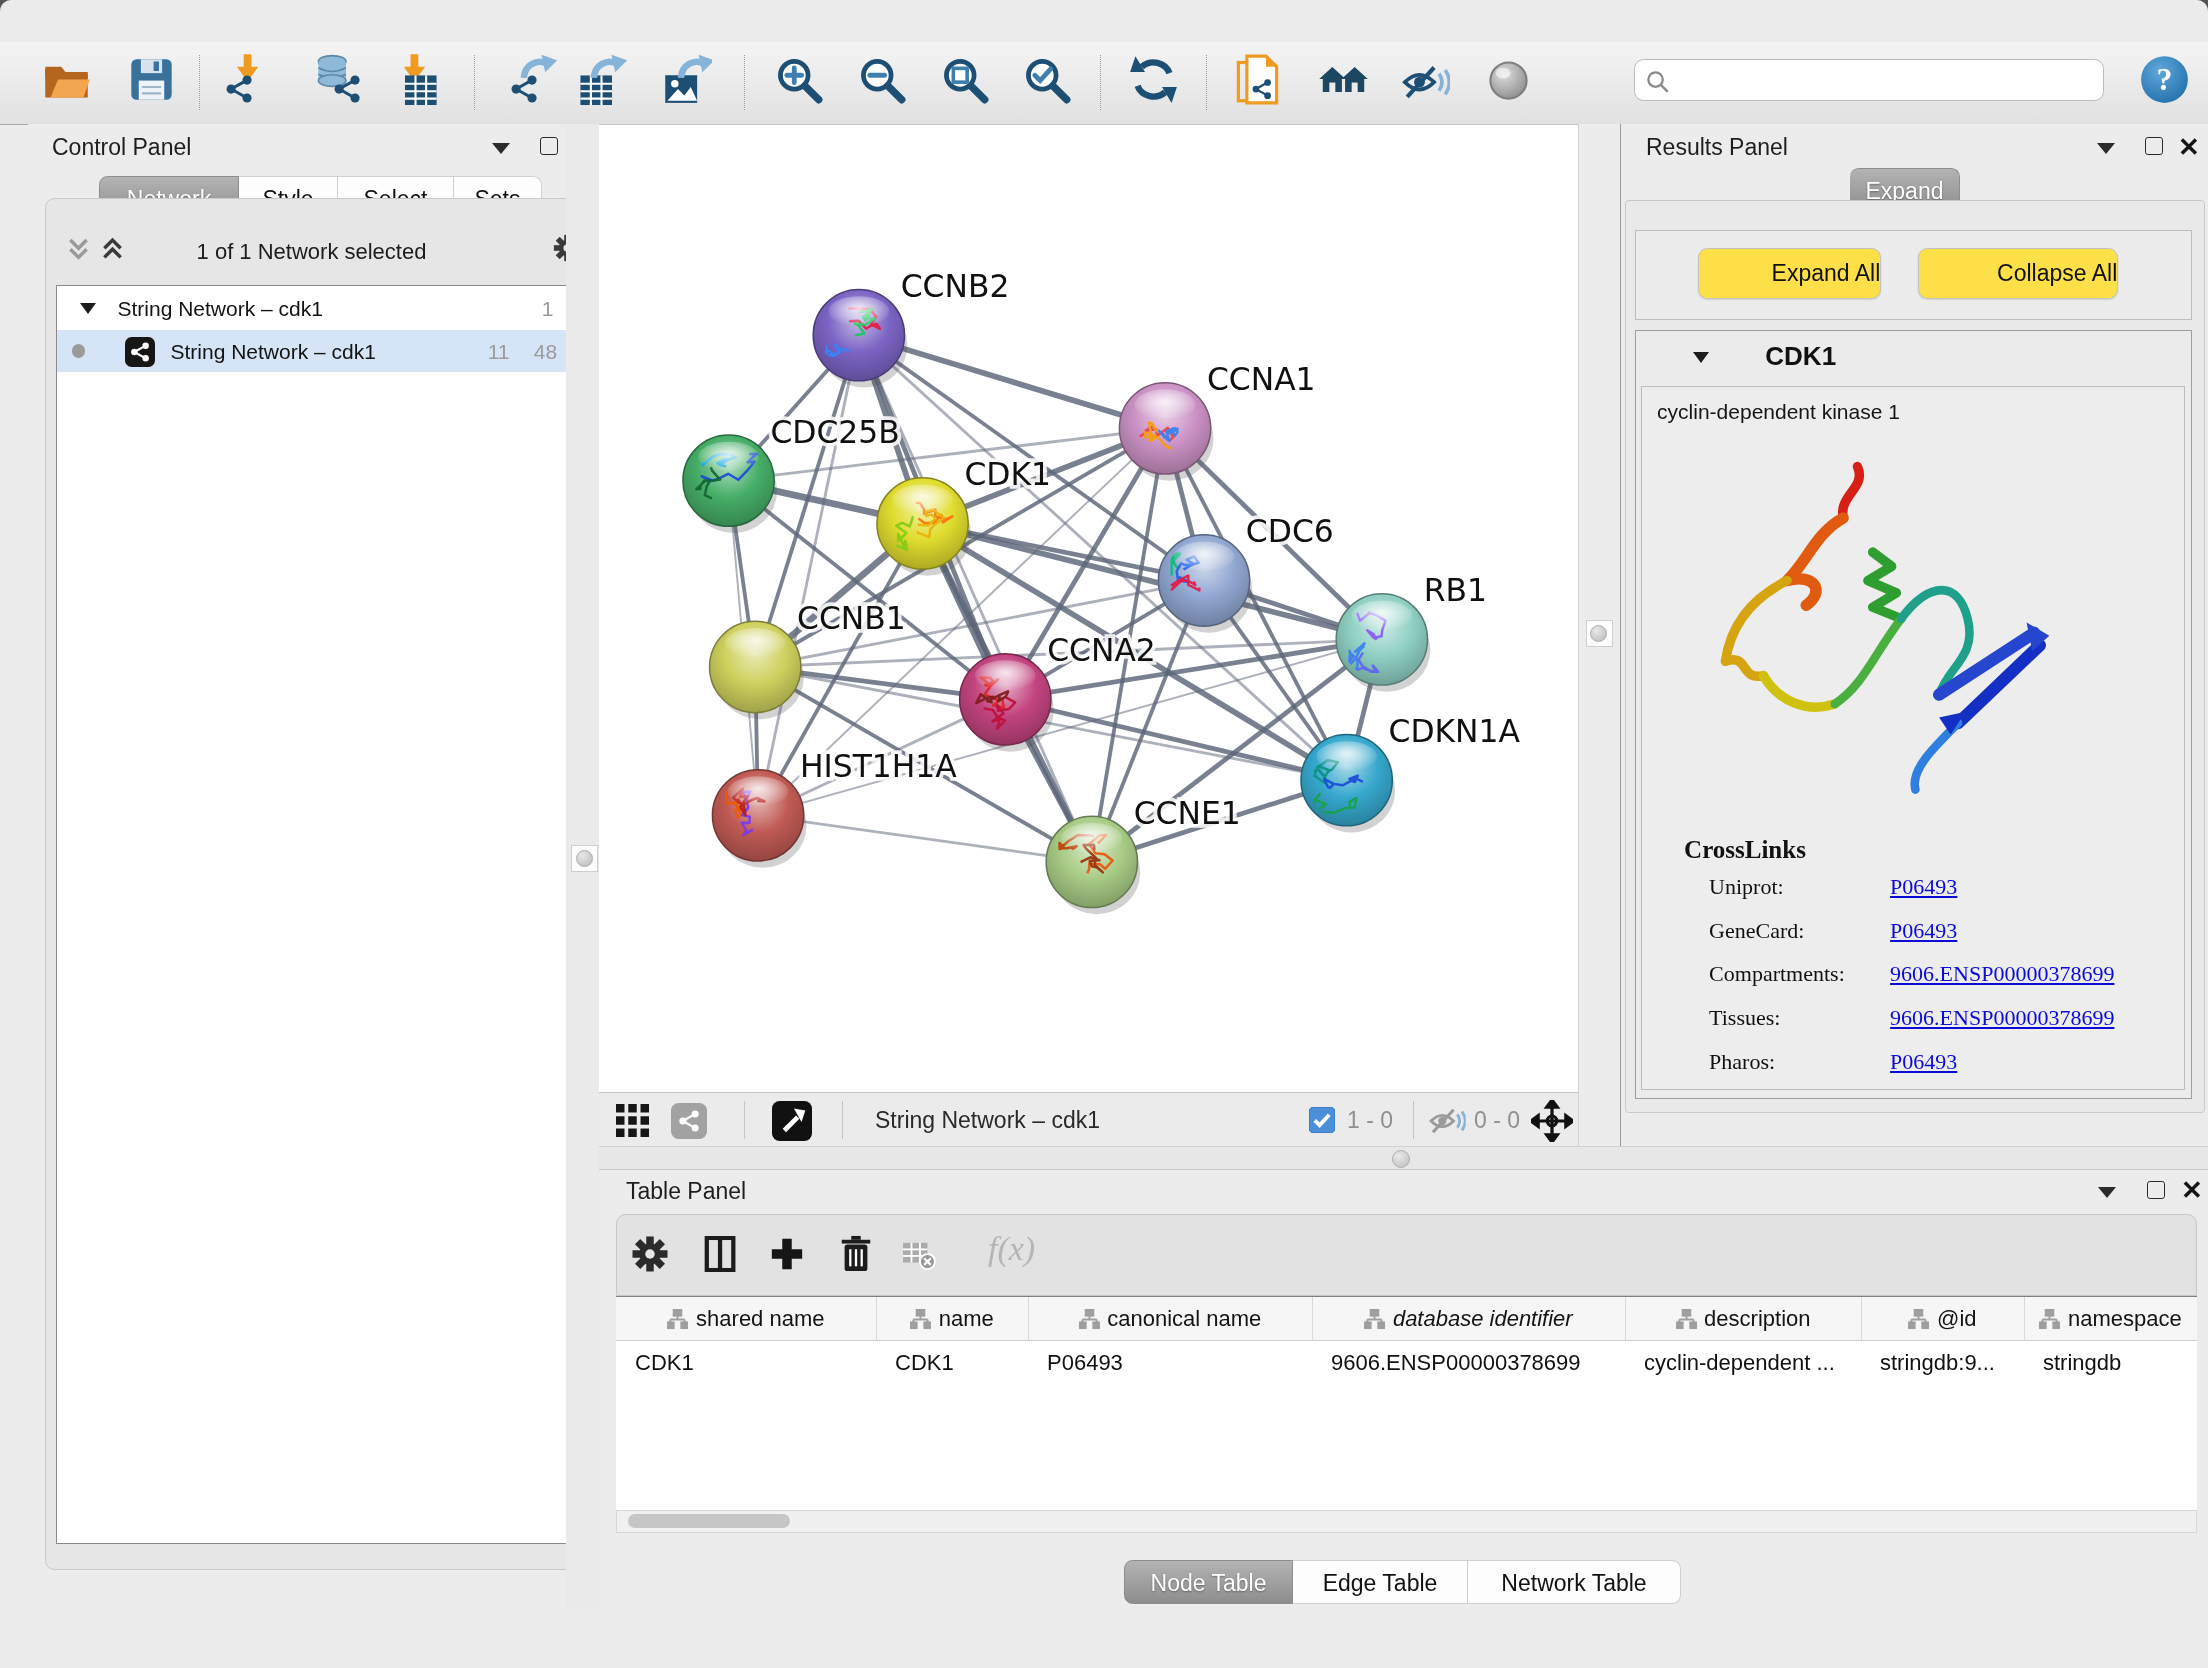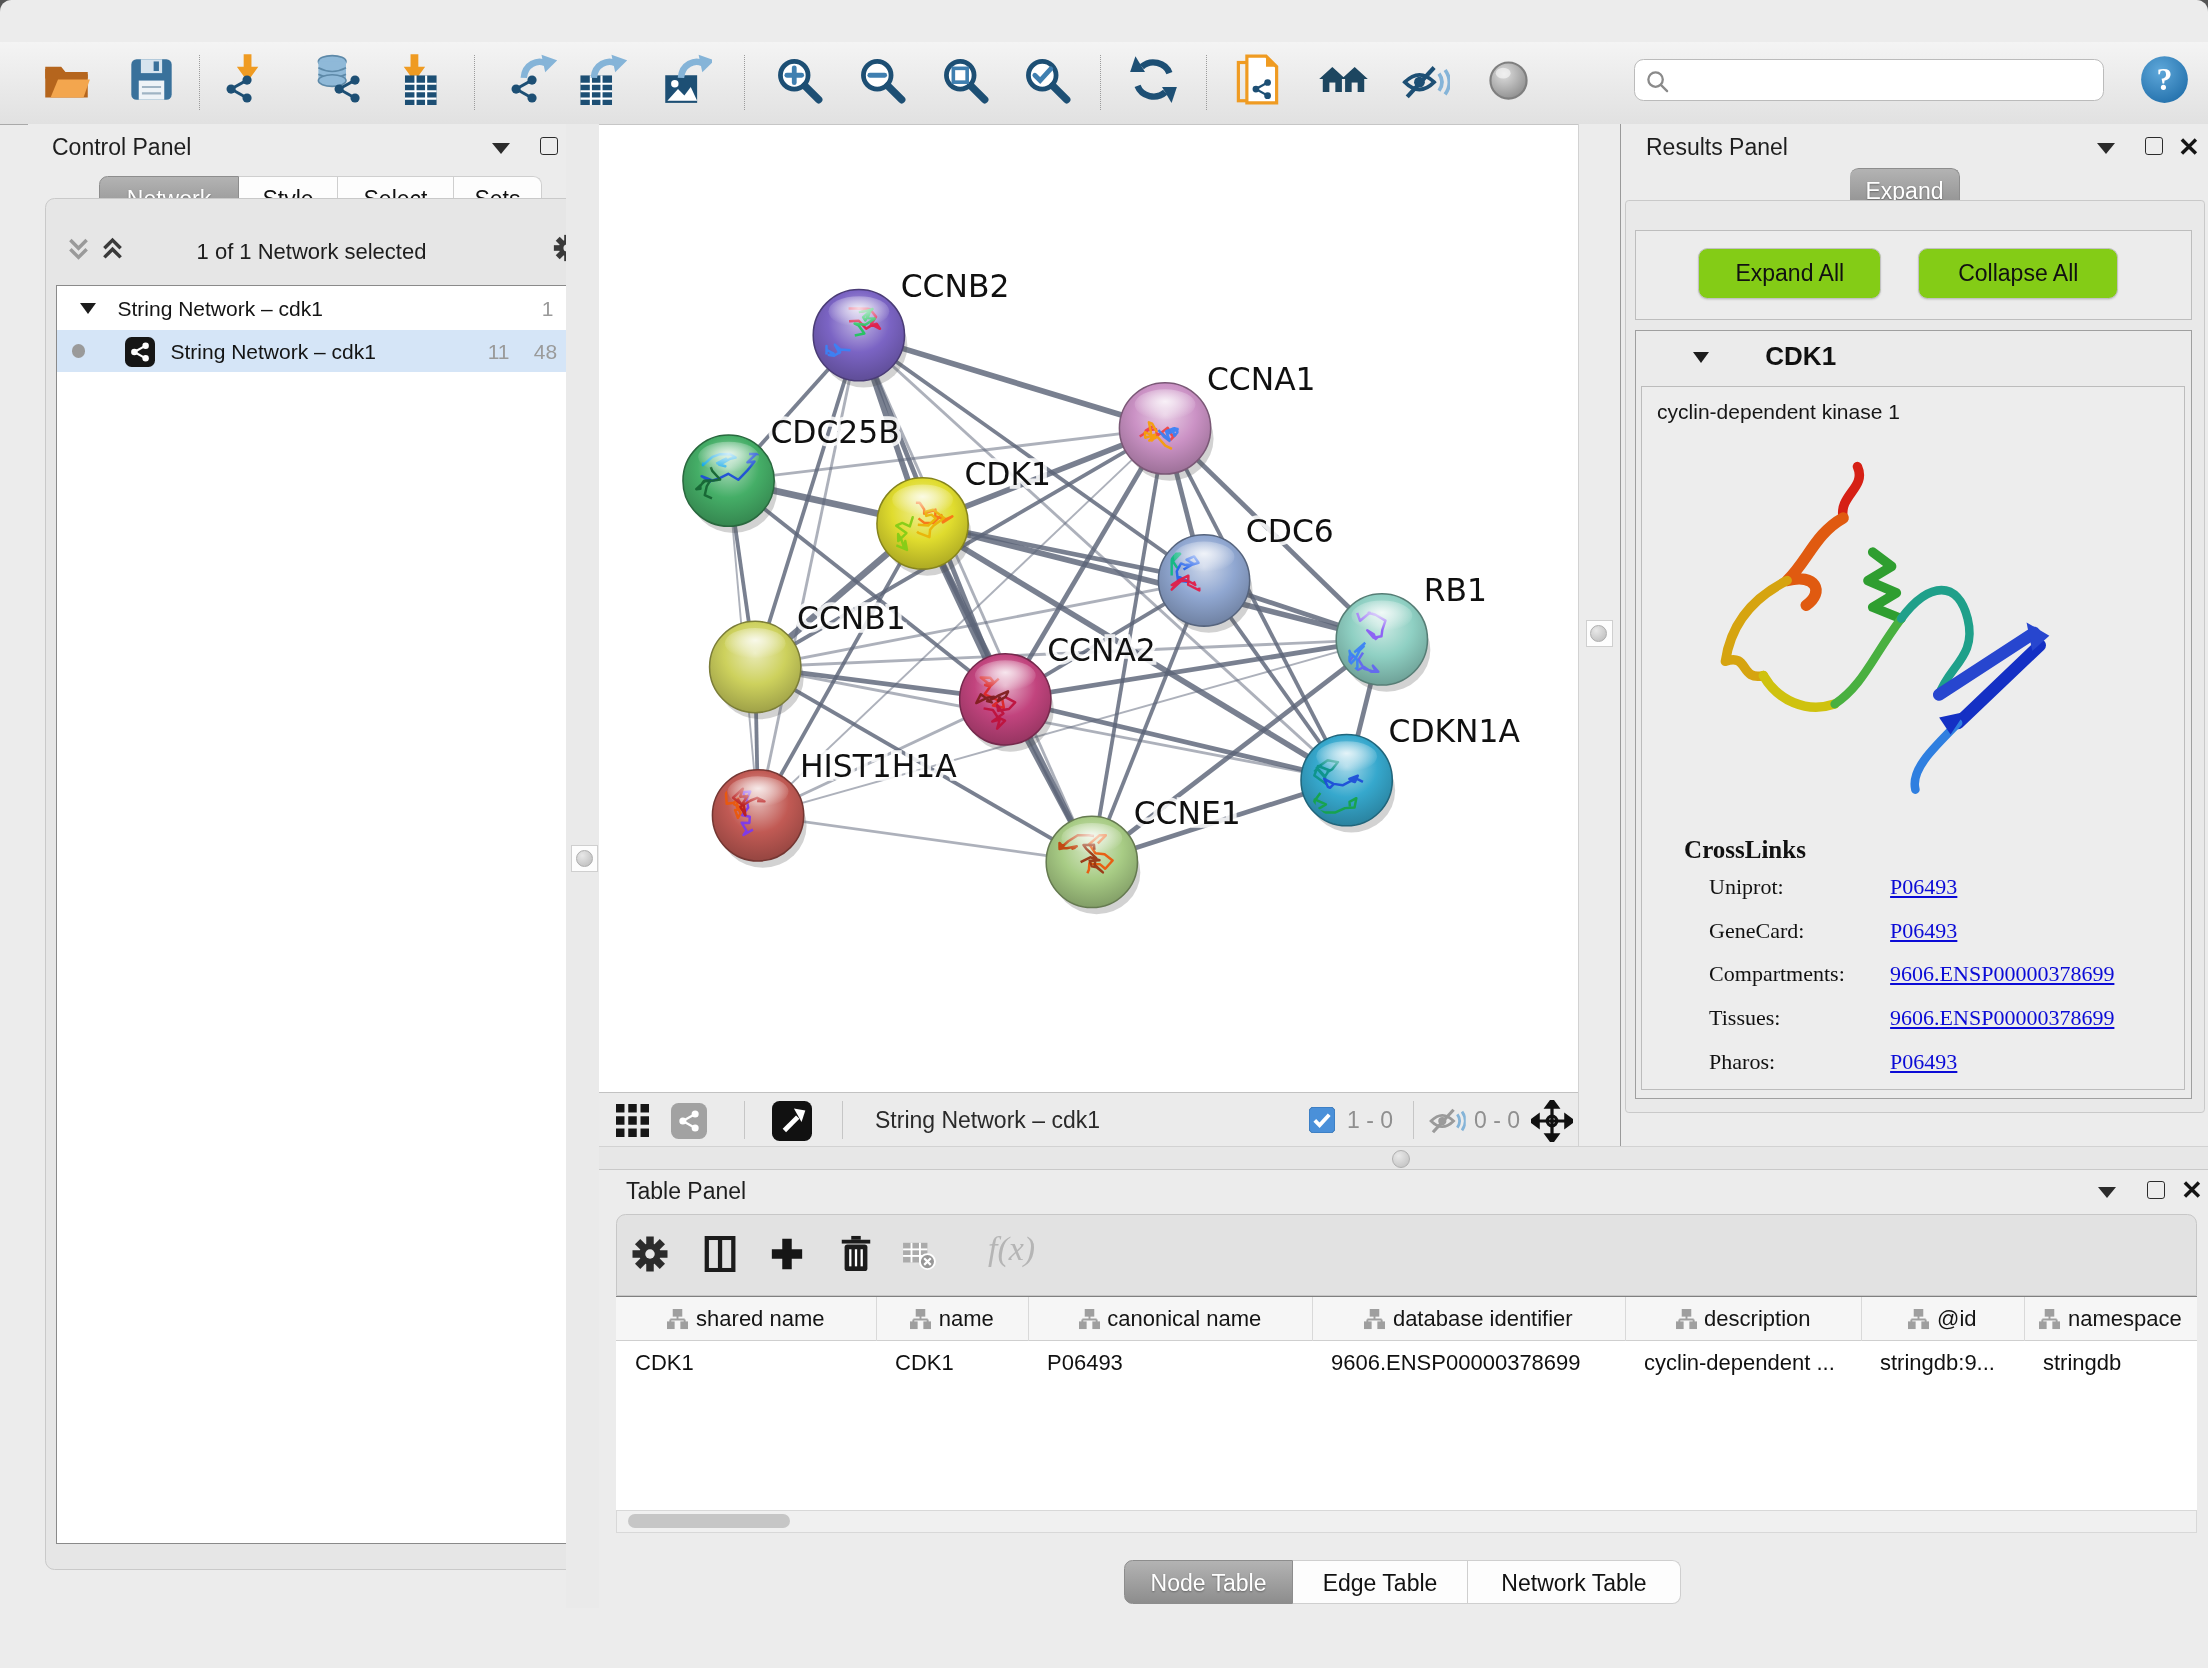--- a/index.html
+++ b/index.html
@@ -18,21 +18,21 @@
   
   .ptitle{font-size:23px;color:#1e1e1e;}
   .ph-min{width:0;height:0;border-left:9.5px solid transparent;border-right:9.5px solid transparent;border-top:11.4px solid #2b2b2b;}
   .ph-float{width:16px;height:16px;border:1.9px solid #2b2b2b;border-radius:2.9px;}
   .ph-close{font-size:26px;font-weight:bold;color:#141414;line-height:1;}
   .tabrow{display:flex;}
   .tab{height:44px;line-height:44px;text-align:center;font-size:23px;background:#fdfdfd;color:#111;border:1px solid #cfcfcf;border-left:none;box-sizing:border-box;}
   .tab:first-child{border-left:1px solid #cfcfcf;border-radius:8.6px 0 0 8.6px;}
   .tab:last-child{border-radius:0 8.6px 8.6px 0;}
   .tab.active{background:linear-gradient(#b3b3b3,#8d8d8d);color:#fff;border-color:#8d8d8d;text-shadow:0 1px 1.9px rgba(0,0,0,.35);}
-  .btn{background:#84cc16;border:1px solid #c2c2c2;border-radius:9.5px;font-size:23px;color:#111;text-align:center;box-shadow:0 1px 1.9px rgba(0,0,0,.12);}
+  .btn{background:#fde047;border:1px solid #c2c2c2;border-radius:9.5px;font-size:23px;color:#111;text-align:right;box-shadow:0 1px 1.9px rgba(0,0,0,.12);}
   .handlebox{position:absolute;width:25px;height:25px;background:#fdfdfd;border:1px solid #cfcfcf;}
   .handledot{position:absolute;left:3.8px;top:3.8px;width:15px;height:15px;border-radius:50%;background:radial-gradient(circle at 35% 30%,#e8e8e8,#b9b9b9);border:1px solid #adadad;}
   
   .cpanel{position:absolute;left:0;top:124px;width:566px;height:1484px;background:#ececec;border-right:1px solid #a8a8a8;box-sizing:border-box;margin-left:28px;}
   .graybox{position:absolute;background:#e6e6e6;border:1px solid #c9c9c9;border-radius:9.5px;}
   .whitebox{position:absolute;background:#fff;border:1.9px solid #8a8a8a;}
   .treerow{position:absolute;left:0;width:100%;height:42px;}
   .trilabel{font-size:21px;color:#141414;}
   .gcount{font-size:21px;color:#9a9a9a;}
   .seltri{width:0;height:0;border-left:8.6px solid transparent;border-right:8.6px solid transparent;border-top:11.4px solid #1c1c1c;}
@@ -731,21 +731,21 @@
             <span>name</span>
           </div>
           <div class="colsep" style="left: 260px;"></div>
           <div class="thcell" style="left: 412px; width: 284px;">
             <svg width="21" height="21" viewBox="0 0 22 22">
               <use href="#treefork"></use>
             </svg>
             <span>canonical name</span>
           </div>
           <div class="colsep" style="left: 412px;"></div>
-          <div class="thcell" style="left: 696px; width: 313px;">
+          <div class="thcell" style="left: 696px; width: 313px; font-style: italic;">
             <svg width="21" height="21" viewBox="0 0 22 22">
               <use href="#treefork"></use>
             </svg>
             <span>database identifier</span>
           </div>
           <div class="colsep" style="left: 696px;"></div>
           <div class="thcell" style="left: 1009px; width: 236px;">
             <svg width="21" height="21" viewBox="0 0 22 22">
               <use href="#treefork"></use>
             </svg>

